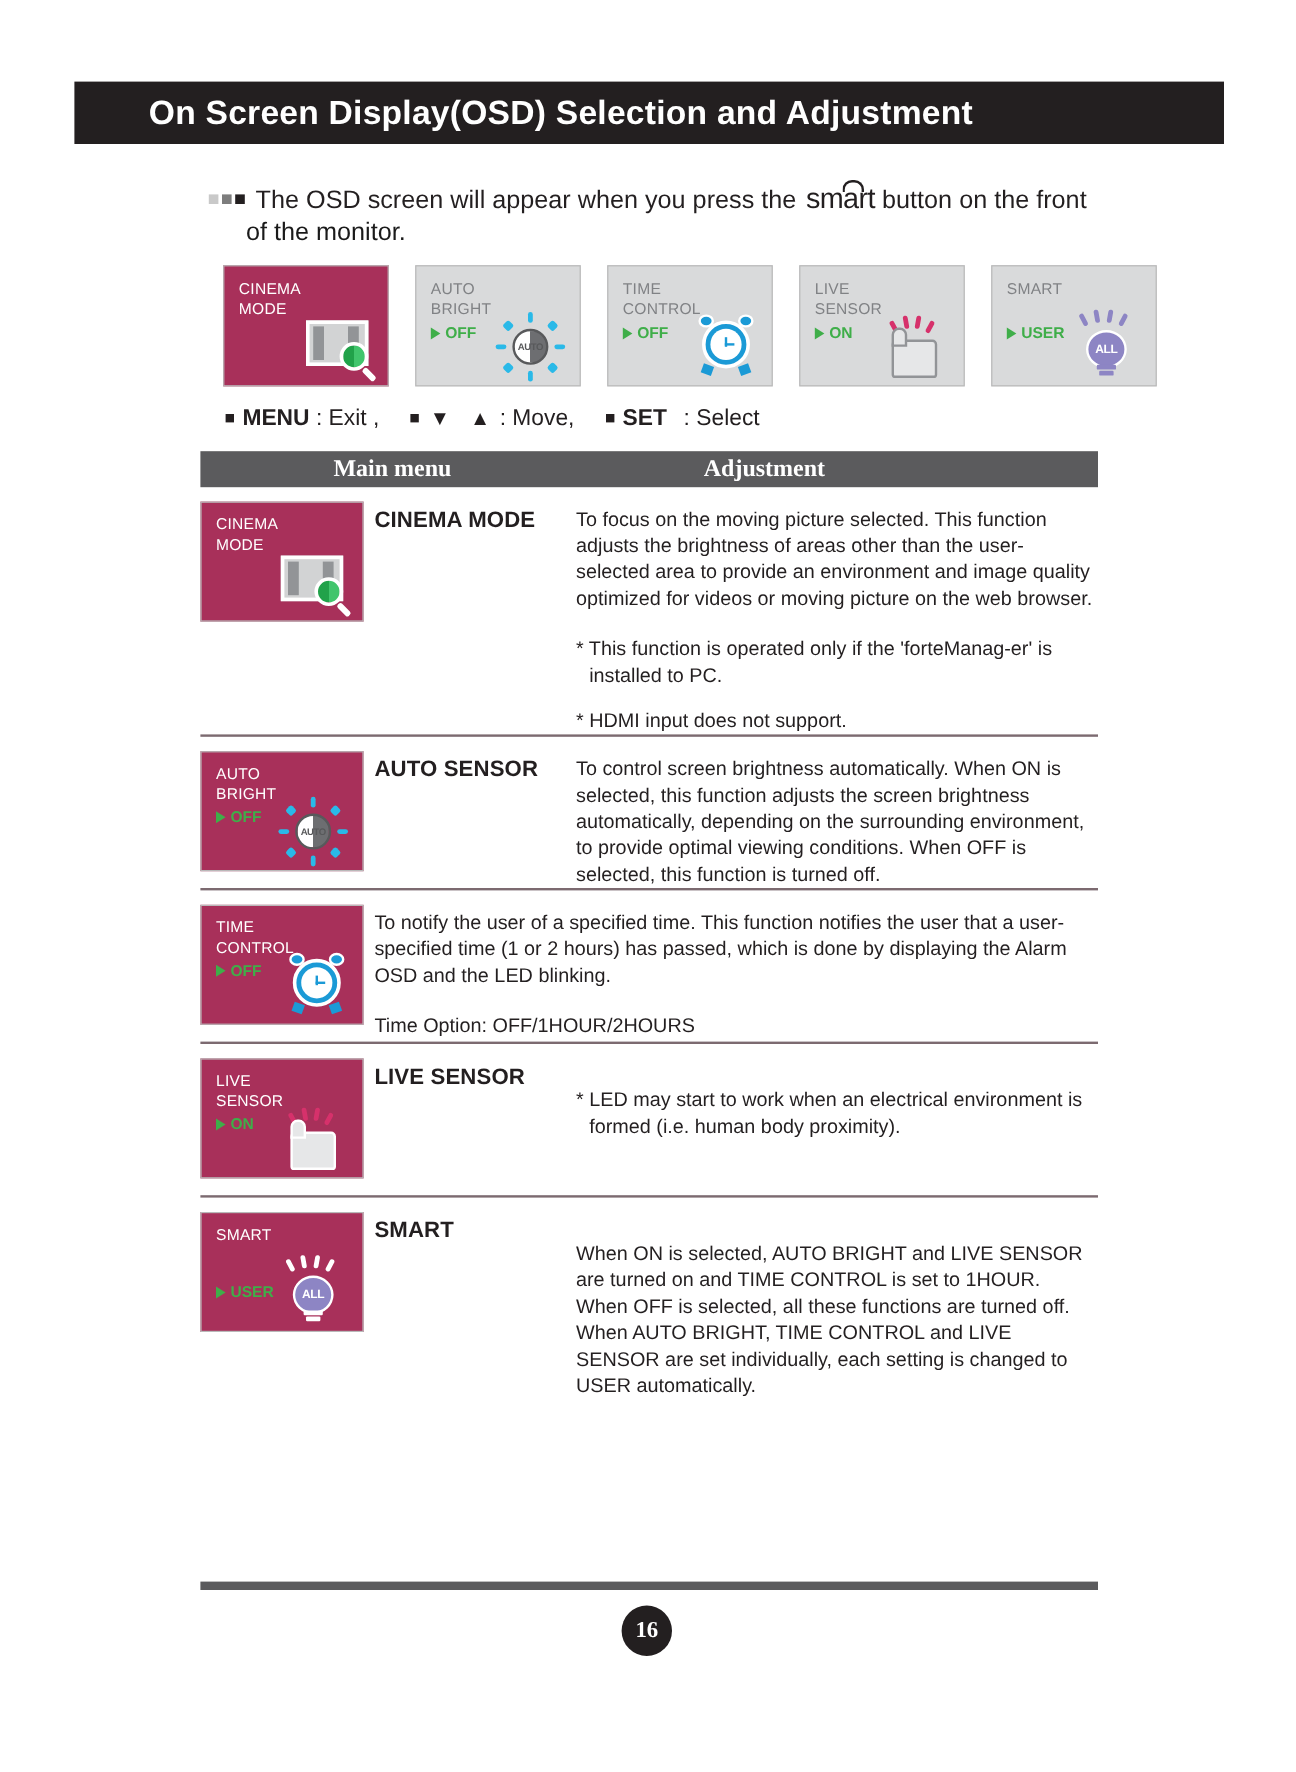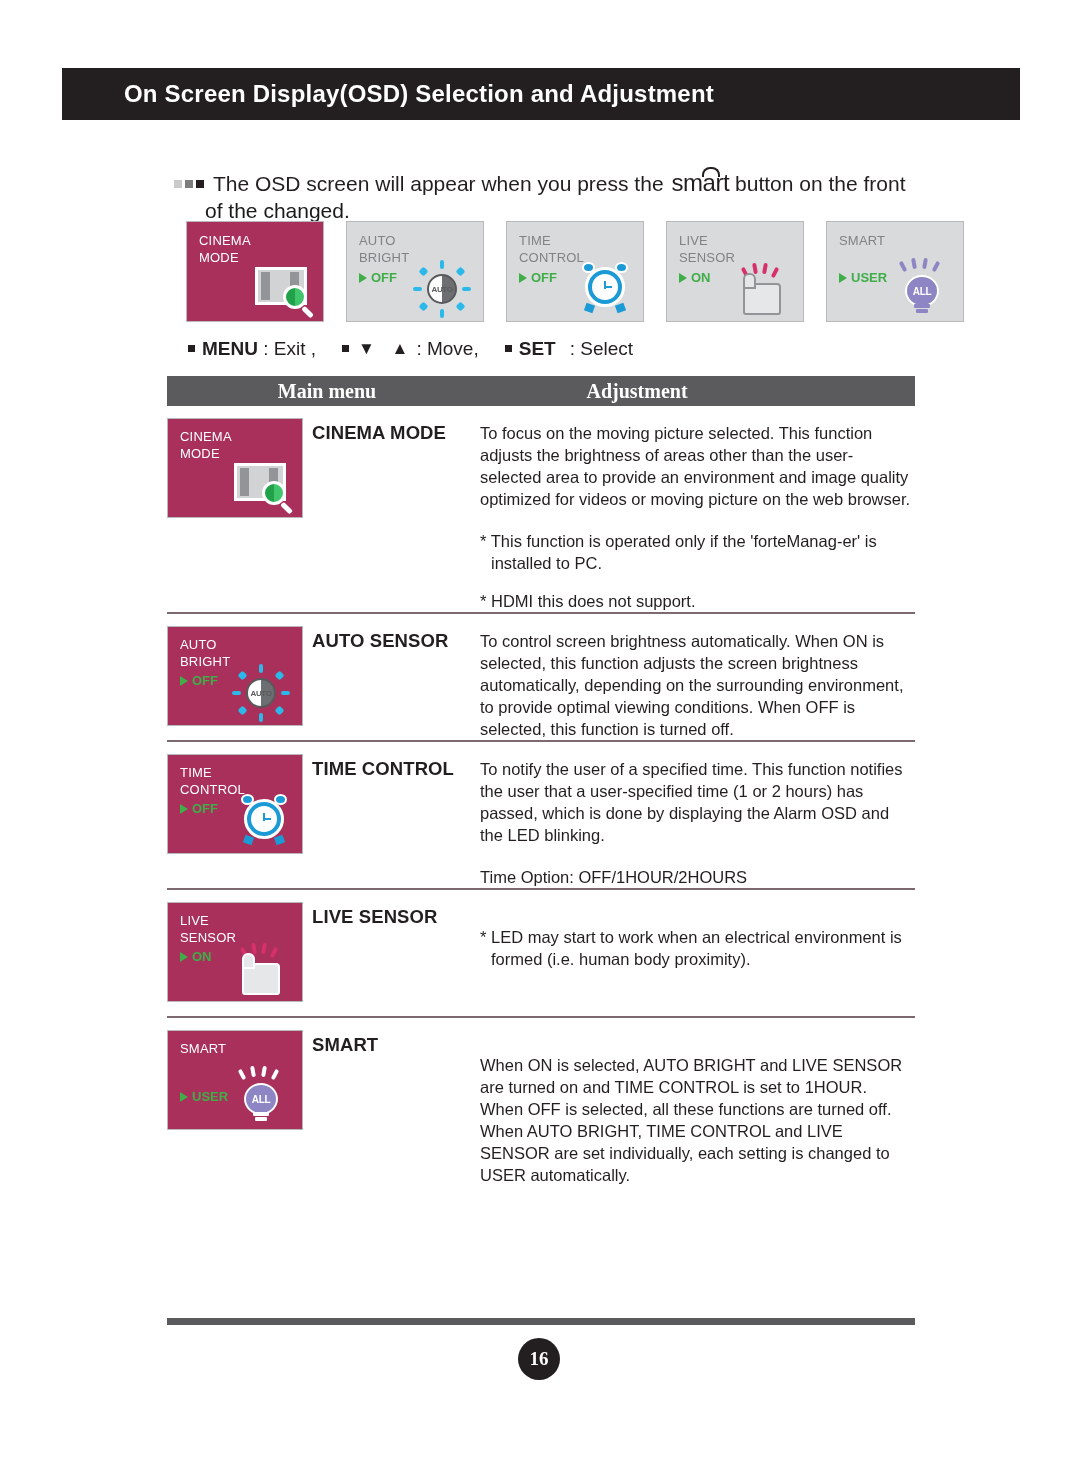--- a/index.html
+++ b/index.html
@@ -13,27 +13,27 @@
   }
   .page{position:absolute;inset:0;}
 
   
   .header-bar{
     position:absolute;left:62px;top:68px;width:958px;height:52px;
     background:#231f20;
     display:flex;align-items:center;
   }
   .header-title{
-    color:#ffffff;font-size:24px;font-weight:bold;letter-spacing:0.2px;
+    color:#ffffff;font-size:28px;font-weight:bold;letter-spacing:0.2px;
     padding-left:62px;white-space:nowrap;
   }
 
   
   .intro{
-    position:absolute;left:174px;top:152px;width:760px;margin-top:17px;
+    position:absolute;left:174px;top:152px;width:760px;
   }
   .intro-line{
     display:flex;align-items:baseline;font-size:21px;line-height:27px;color:#231f20;
   }
   .bullets{display:inline-flex;align-items:center;gap:3px;margin-right:9px;position:relative;top:-3px;}
   .bullets i{display:block;width:8px;height:8px;}
   .bullets i.b1{background:#c9c9c9;}
   .bullets i.b2{background:#7d7d7d;}
   .bullets i.b3{background:#231f20;}
   .smartlogo{
@@ -216,21 +216,21 @@
         <i class="b1"></i>
           <i class="b2"></i>
           <i class="b3"></i>
       </span>
       <span>The OSD screen will appear when you press the</span>
       <span class="smartlogo">
         <span>smart</span><span class="arc"></span>
       </span>
       <span>button on the front</span>
     </div>
-    <div class="intro-second">of the changed.</div>
+    <div class="intro-second">of the monitor.</div>
   </div>
 
   <div class="thumbrow">
 
     <div class="osd magenta">
       <div class="lbl">
         <div>CINEMA</div>
         <div>MODE</div>
       </div>
       <div class="art art-cinema">
@@ -366,21 +366,21 @@
             <div class="lens"></div>
               <div class="handle"></div>
           </div>
         </div>
       </div>
       <div class="mid">CINEMA MODE</div>
       <div class="right">
         <p>To focus on the moving picture selected.
 This function adjusts the brightness of areas other than the user-selected area to provide an environment and image quality optimized for videos or moving picture on the web browser.</p>
         <p class="note hang">* This function is operated only if the 'forteManag-er' is installed to PC.</p>
-        <p class="note2 hang">* HDMI this does not support.</p>
+        <p class="note2 hang">* HDMI input does not support.</p>
       </div>
     </div>
 
     <div class="trow">
       <div class="left">
         <div class="osd magenta">
           <div class="lbl">
             <div>AUTO</div>
             <div>BRIGHT</div>
           </div>
@@ -427,21 +427,20 @@
               <div class="bellR"></div>
             <div class="footL"></div>
               <div class="footR"></div>
             <div class="body"></div>
               <div class="face"></div>
             <div class="hh"></div>
               <div class="mm"></div>
           </div>
         </div>
       </div>
-      <div class="mid">TIME CONTROL</div>
       <div class="right">
         <p>To notify the user of a specified time.
 This function notifies the user that a user-specified time (1 or 2 hours) has passed, which is done by displaying the Alarm OSD and the LED blinking.</p>
         <p class="note">Time Option: OFF/1HOUR/2HOURS</p>
       </div>
     </div>
 
     <div class="trow">
       <div class="left">
         <div class="osd magenta">

